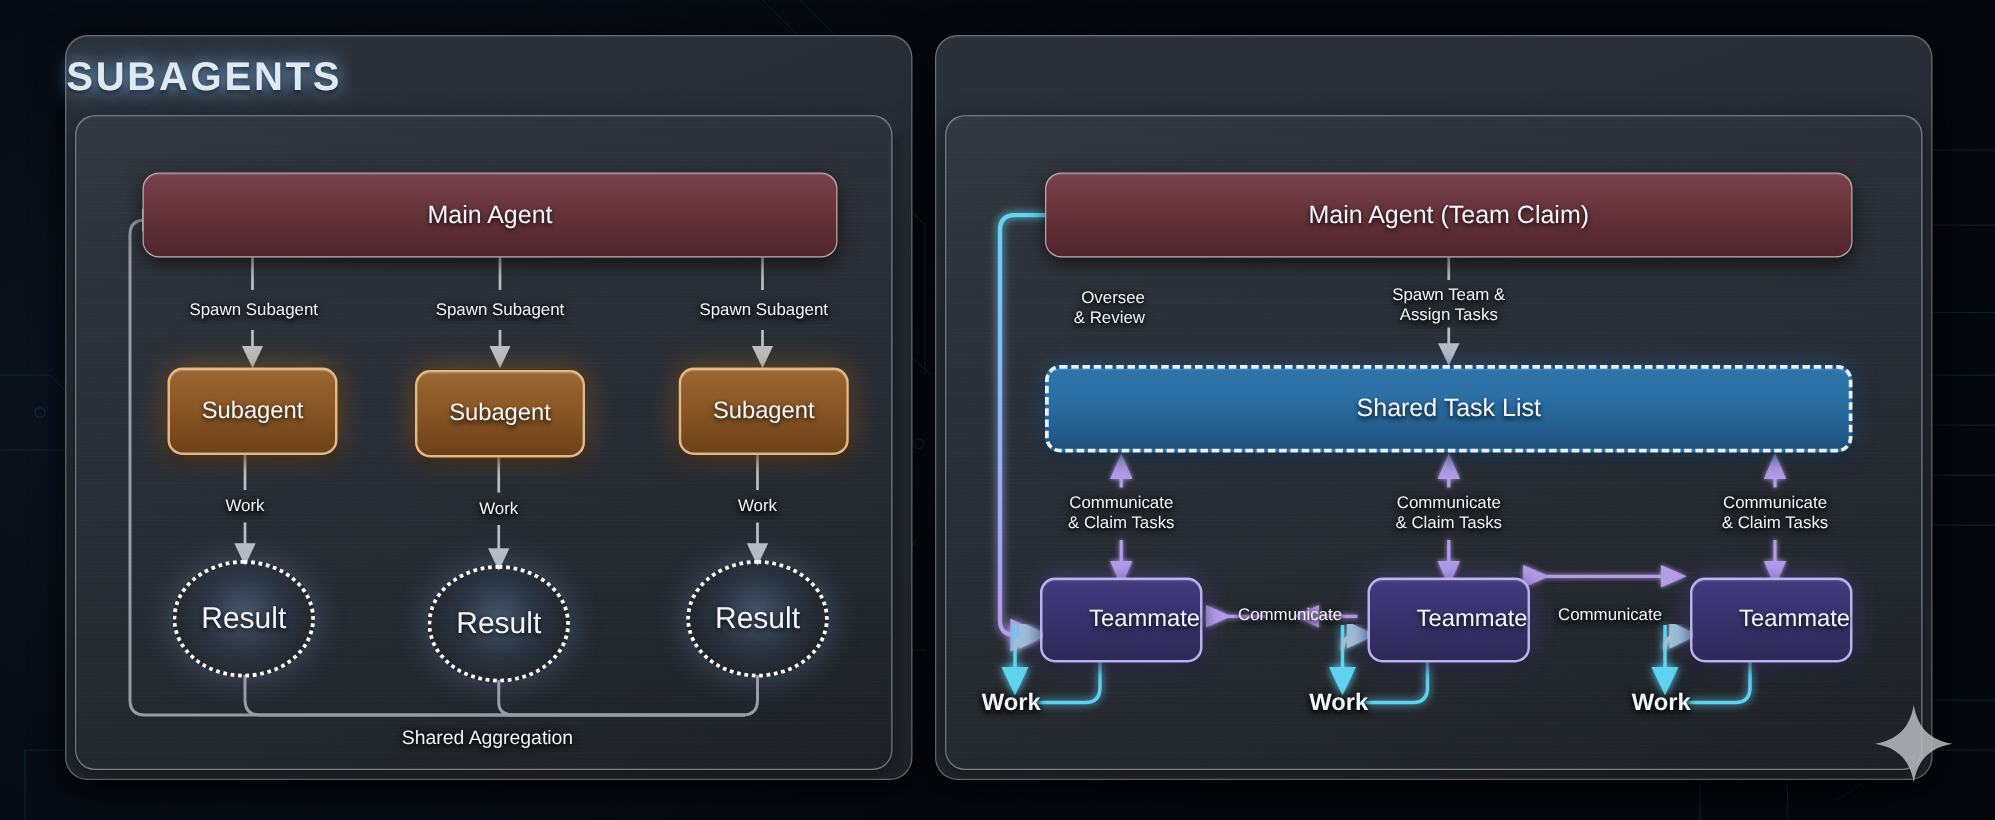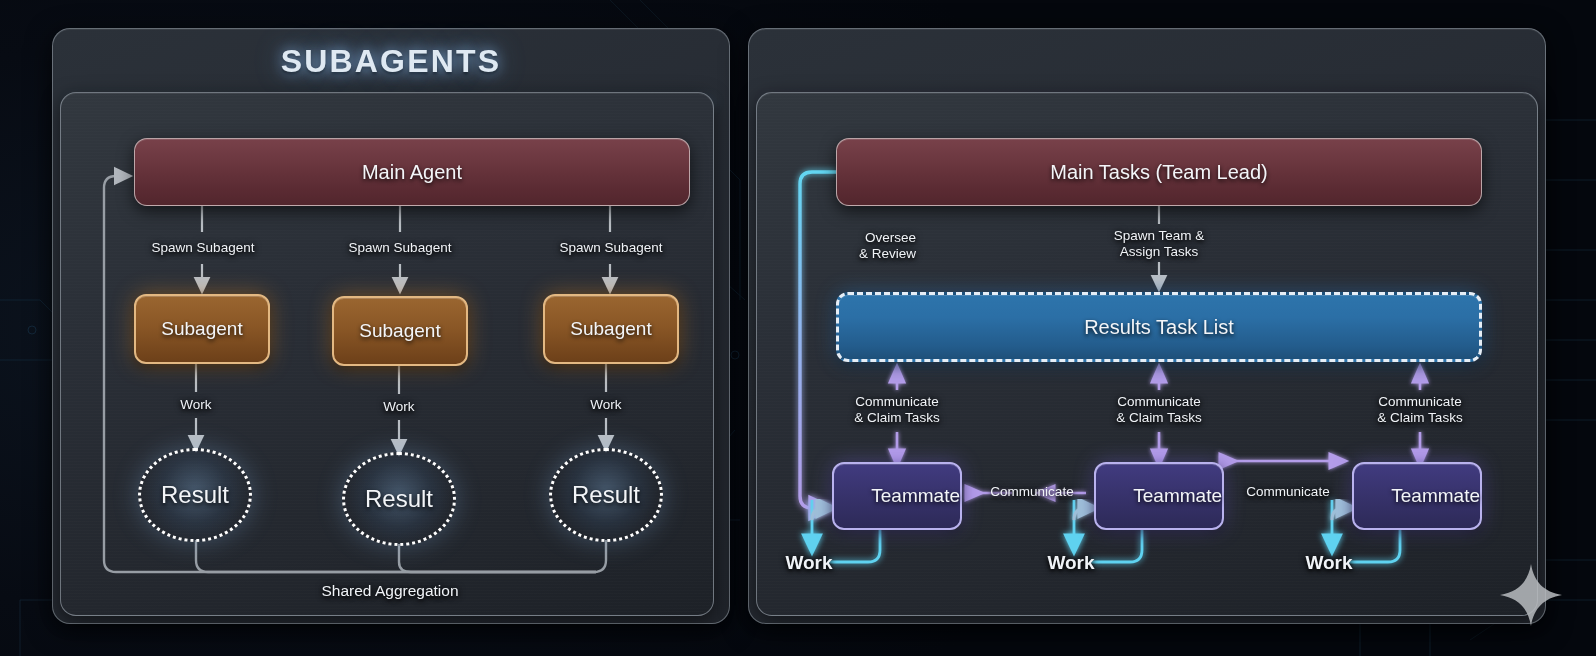--- a/index.html
+++ b/index.html
@@ -18,21 +18,21 @@
   .panel{
     position:absolute;border-radius:18px;
     background:linear-gradient(160deg,#2b3139 0%,#272c34 40%,#20242b 100%);
     border:1px solid rgba(185,195,205,.45);
     box-shadow:0 6px 26px rgba(0,0,0,.72), inset 0 1px 0 rgba(255,255,255,.07);
   }
   .panel-left{left:52px;top:28px;width:676px;height:594px;}
   .panel-right{left:748px;top:28px;width:796px;height:594px;}
 
   .panel-title{
-    position:absolute;left:0;right:0;top:14px;text-align:center;
+    position:absolute;left:0;right:0;top:14px;text-align:left;
     font-size:32px;font-weight:bold;letter-spacing:2.2px;color:#dfe9f2;
     text-shadow:0 0 14px rgba(150,200,255,.75),0 0 30px rgba(110,170,230,.45),0 2px 3px rgba(0,0,0,.8);
   }
   .title-glow{
     position:absolute;left:16px;right:16px;top:72px;height:2px;border-radius:2px;
   }
   .glow-cyan{
     background:linear-gradient(90deg,rgba(120,190,230,0) 0%,rgba(140,215,255,.95) 50%,rgba(120,190,230,0) 100%);
     box-shadow:0 0 12px rgba(130,205,255,.85);
   }
@@ -264,21 +264,21 @@
   </g>
   <g stroke="#9fc0d8" stroke-width="2.8" fill="none" filter="url(#glowSoft)">
     <path d="M812,520 Q812,508 824,508 H830" marker-end="url(#ahBlueGray)"></path>
     <path d="M1074,520 Q1074,508 1086,508 H1092" marker-end="url(#ahBlueGray)"></path>
     <path d="M1332,520 Q1332,508 1344,508 H1350" marker-end="url(#ahBlueGray)"></path>
   </g>
 
   <g fill="#cfd6de" opacity="0"></g>
 </svg>
 
-<div class="node main-agent" style="left:134px;top:138px;width:556px;height:68px;">
+<div class="node main-agent" style="left:114px;top:138px;width:556px;height:68px;">
   <span>Main Agent</span>
 </div>
 
 <div class="node subagent" style="left:134px;top:294px;width:136px;height:70px;">
   <span>Subagent</span>
 </div>
 <div class="node subagent" style="left:332px;top:296px;width:136px;height:70px;">
   <span>Subagent</span>
 </div>
 <div class="node subagent" style="left:543px;top:294px;width:136px;height:70px;">
@@ -299,25 +299,25 @@
 <div class="elabel" style="left:325px;top:240px;width:150px;">Spawn Subagent</div>
 <div class="elabel" style="left:536px;top:240px;width:150px;">Spawn Subagent</div>
 
 <div class="elabel" style="left:146px;top:397px;width:100px;">Work</div>
 <div class="elabel" style="left:349px;top:399px;width:100px;">Work</div>
 <div class="elabel" style="left:556px;top:397px;width:100px;">Work</div>
 
 <div class="elabel agg" style="left:190px;top:583px;width:400px;">Shared Aggregation</div>
 
 <div class="node main-agent" style="left:836px;top:138px;width:646px;height:68px;">
-  <span>Main Tasks (Team Lead)</span>
+  <span>Main Agent (Team Claim)</span>
 </div>
 
 <div class="node task-list" style="left:836px;top:292px;width:646px;height:70px;">
-  <span>Results Task List</span>
+  <span>Shared Task List</span>
 </div>
 
 <div class="node teammate" style="left:832px;top:462px;width:130px;height:68px;">
   <span>Teammate</span>
 </div>
 <div class="node teammate" style="left:1094px;top:462px;width:130px;height:68px;">
   <span>Teammate</span>
 </div>
 <div class="node teammate" style="left:1352px;top:462px;width:130px;height:68px;">
   <span>Teammate</span>

